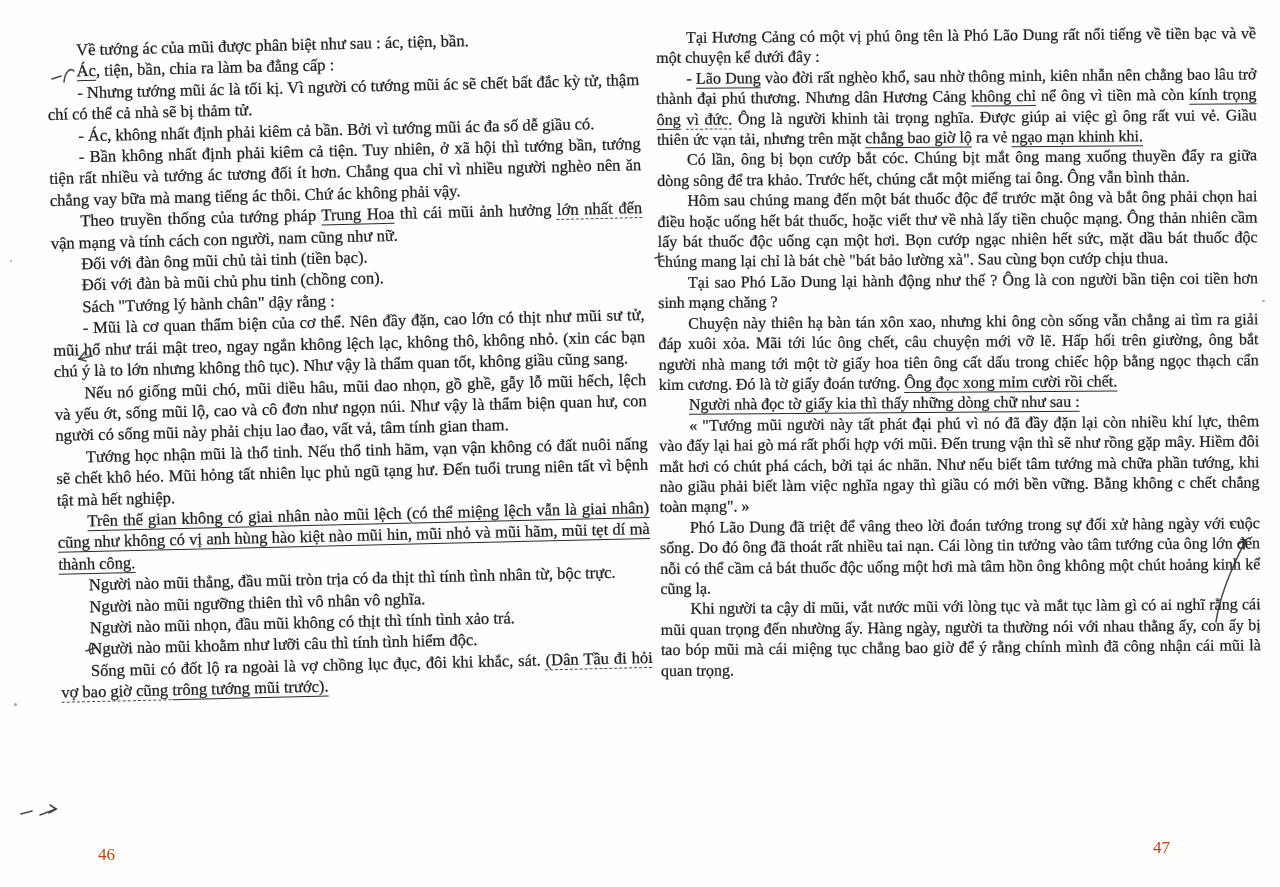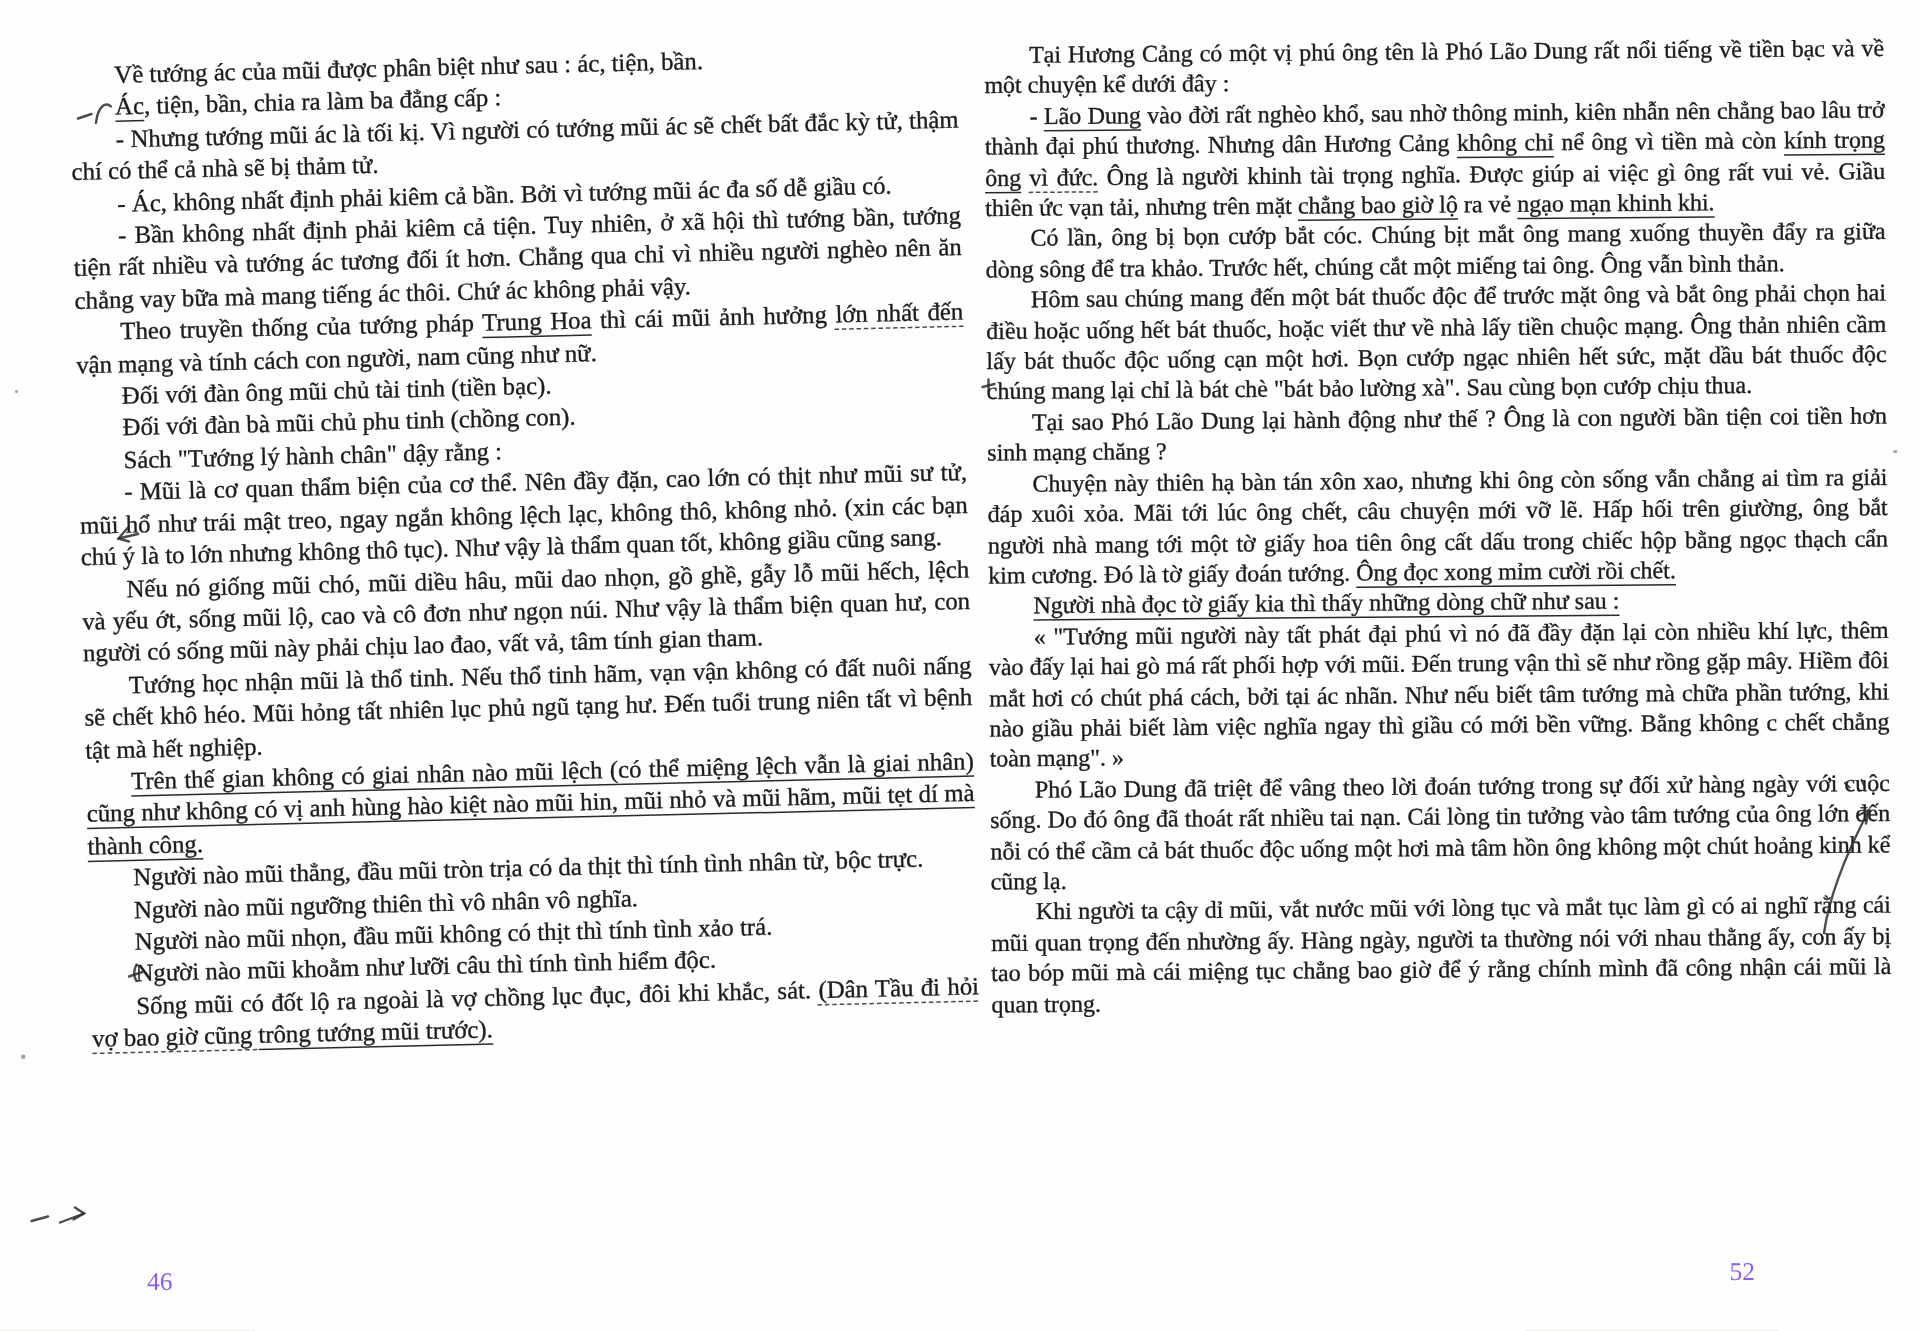--- a/index.html
+++ b/index.html
@@ -41,21 +41,21 @@
   .ud{
     text-decoration:underline;
     text-decoration-style:dashed;
     text-decoration-thickness:1.2px;
     text-underline-offset:4px;
     text-decoration-color:#4a4a4a;
   }
   .page-number{
     position:absolute;
     font-size:17px;
-    color:#8b5cf6;
+    color:#c2410c;
   }
   #pn-left{left:98px;top:845px;}
   #pn-right{left:1153px;top:838px;}
   .ann{position:absolute;}
   .ann path{fill:none;stroke:#2d2d2d;stroke-width:1.6;stroke-linecap:round;opacity:.85;}
   .speck{position:absolute;background:#555;border-radius:50%;opacity:.55;}
 </style>
 </head>
 <body>
 
@@ -91,21 +91,21 @@
         <p><span>- </span><span class="u">Lão Dung</span><span> vào đời rất nghèo khổ, sau nhờ thông minh,  kiên  nhẫn nên chẳng bao lâu trở thành đại phú thương. Nhưng dân Hương  Cảng </span><span class="u">không chỉ</span><span> nể ông vì tiền mà còn </span><span class="u">kính trọng ông</span><span> </span><span class="ud">vì đức.</span><span> Ông là người khinh tài trọng nghĩa. Được giúp ai việc gì ông rất vui vẻ. Giầu thiên ức vạn tải, nhưng trên mặt </span><span class="u">chẳng bao giờ lộ</span><span> ra vẻ </span><span class="u">ngạo mạn khinh khi.</span></p>
         <p><span>Có lần, ông bị bọn cướp bắt cóc. Chúng bịt  mắt  ông  mang  xuống thuyền đẩy ra giữa dòng sông để tra khảo. Trước hết,  chúng  cắt một miếng tai ông. Ông vẫn bình thản.</span></p>
         <p><span>Hôm sau chúng mang đến một bát thuốc độc  để  trước  mặt  ông  và bắt ông phải chọn hai điều hoặc uống hết bát thuốc, hoặc viết thư về nhà lấy tiền chuộc mạng. Ông thản  nhiên  cầm  lấy  bát  thuốc độc uống cạn một hơi. Bọn cướp ngạc nhiên hết sức,  mặt  dầu  bát thuốc độc  chúng mang lại chỉ  là bát chè "bát bảo lường xà".  Sau cùng bọn cướp chịu thua.</span></p>
         <p><span>Tại sao Phó Lão Dung lại hành động như thế ? Ông  là  con  người bần tiện coi tiền hơn sinh mạng chăng ?</span></p>
         <p><span>Chuyện này thiên hạ bàn tán xôn xao, nhưng khi ông còn  sống  vẫn chẳng ai tìm ra giải đáp xuôi xỏa. Mãi  tới  lúc  ông  chết,  câu chuyện mới vỡ lẽ. Hấp hối trên giường, ông bắt người  nhà  mang tới một tờ giấy hoa tiên ông cất dấu trong chiếc  hộp  bằng  ngọc thạch cẩn kim cương. Đó là tờ giấy đoán tướng. </span><span class="u">Ông đọc xong mỉm cười rồi chết.</span></p>
         <p><span class="u">Người nhà đọc tờ giấy kia thì thấy những dòng chữ như sau :</span></p>
         <p><span>« "Tướng mũi người này tất phát đại phú vì nó đã đầy  đặn  lại  còn nhiều khí lực, thêm vào đấy lại hai gò má rất phối hợp  với  mũi. Đến trung vận thì sẽ như rồng gặp mây. Hiềm đôi mắt hơi  có  chút phá cách, bởi tại ác nhãn. Như nếu biết tâm tướng  mà  chữa  phần tướng, khi nào giầu phải biết làm việc nghĩa ngay thì giầu có mới bền vững. Bằng không c chết chẳng toàn mạng". »</span></p>
         <p><span>Phó Lão Dung đã triệt để vâng theo lời đoán tướng  trong  sự  đối xử hàng ngày với cuộc sống. Do đó ông đã thoát rất nhiều tai nạn. Cái lòng tin tưởng vào tâm tướng của ông lớn đến nỗi có  thể  cầm cả bát thuốc độc uống một hơi mà  tâm  hồn  ông  không  một  chút hoảng kinh kể cũng lạ.</span></p>
         <p><span>Khi người ta cậy dỉ mũi, vắt nước mũi với lòng  tục  và   mắt  tục làm gì có ai nghĩ rằng cái mũi quan trọng đến nhường ấy. Hàng ngày, người ta thường nói với nhau thằng  ấy, con  ấy  bị  tao bóp mũi mà cái miệng tục chẳng bao giờ để ý rằng  chính  mình  đã công nhận cái mũi là quan trọng.</span></p>
       </div>
-    <div class="page-number" id="pn-right">52</div>
+    <div class="page-number" id="pn-right">47</div>
   </div>
 
   <svg class="ann" style="left:50px;top:62px;" width="32" height="26" viewBox="0 0 32 26">
     <path d="M2 17 L11 14"></path>
     <path d="M14 20 C15 10 20 5 24 9"></path>
   </svg>
 
   <svg class="ann" style="left:76px;top:348px;" width="22" height="18" viewBox="0 0 22 18">
     <path d="M3 11 L16 8"></path>
     <path d="M9 4 L3 11 L10 13"></path>

